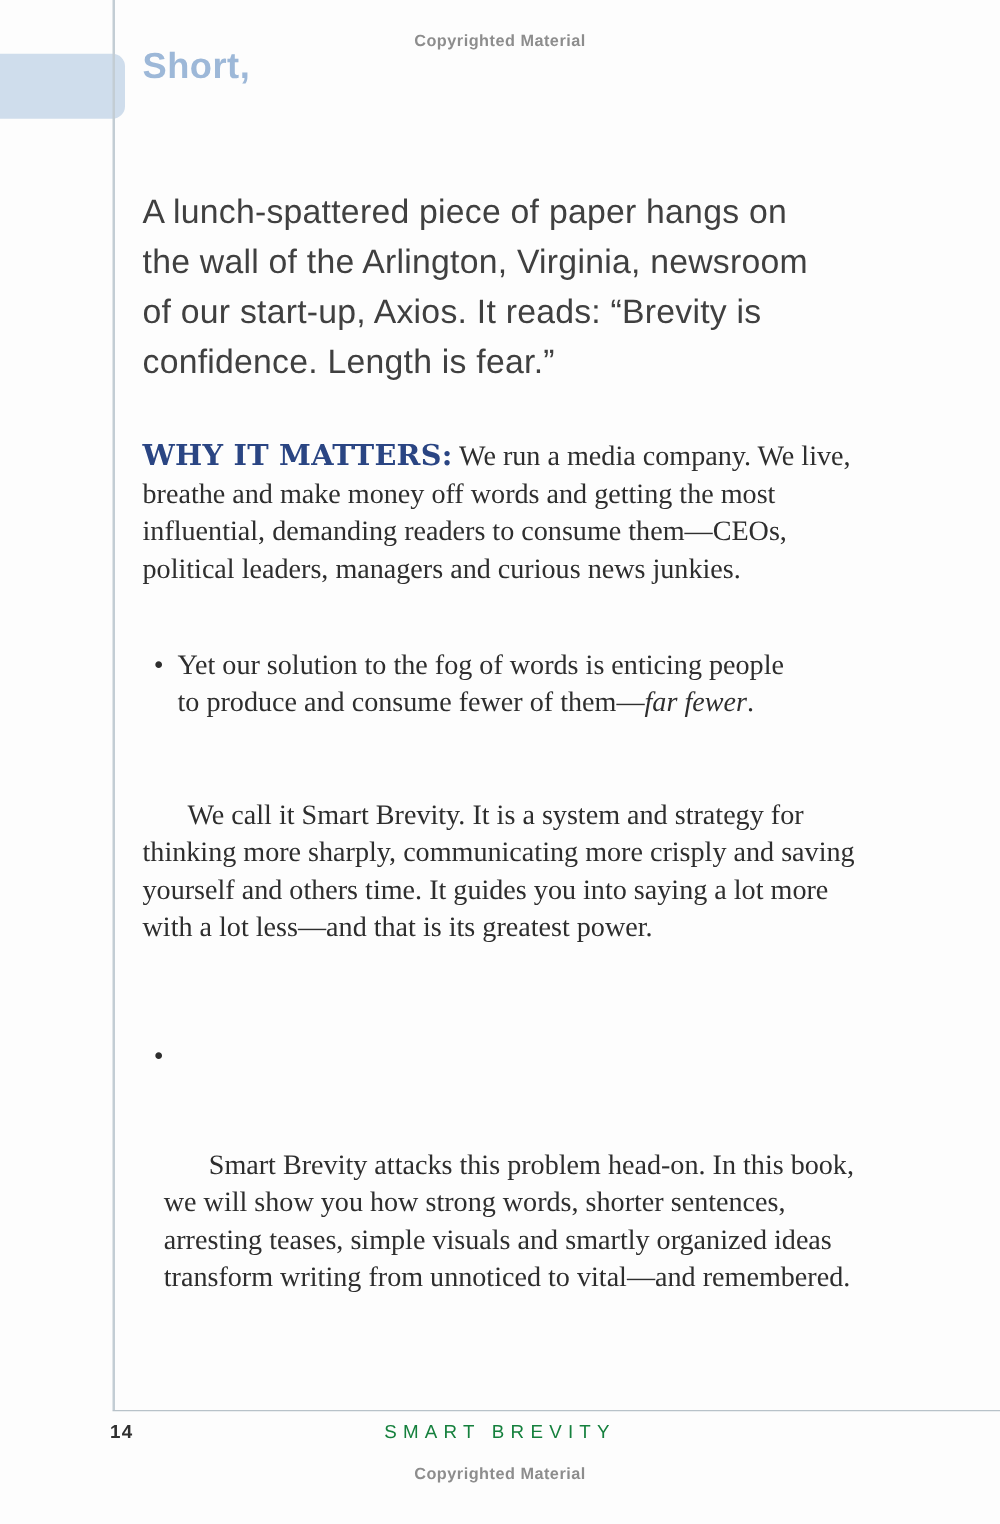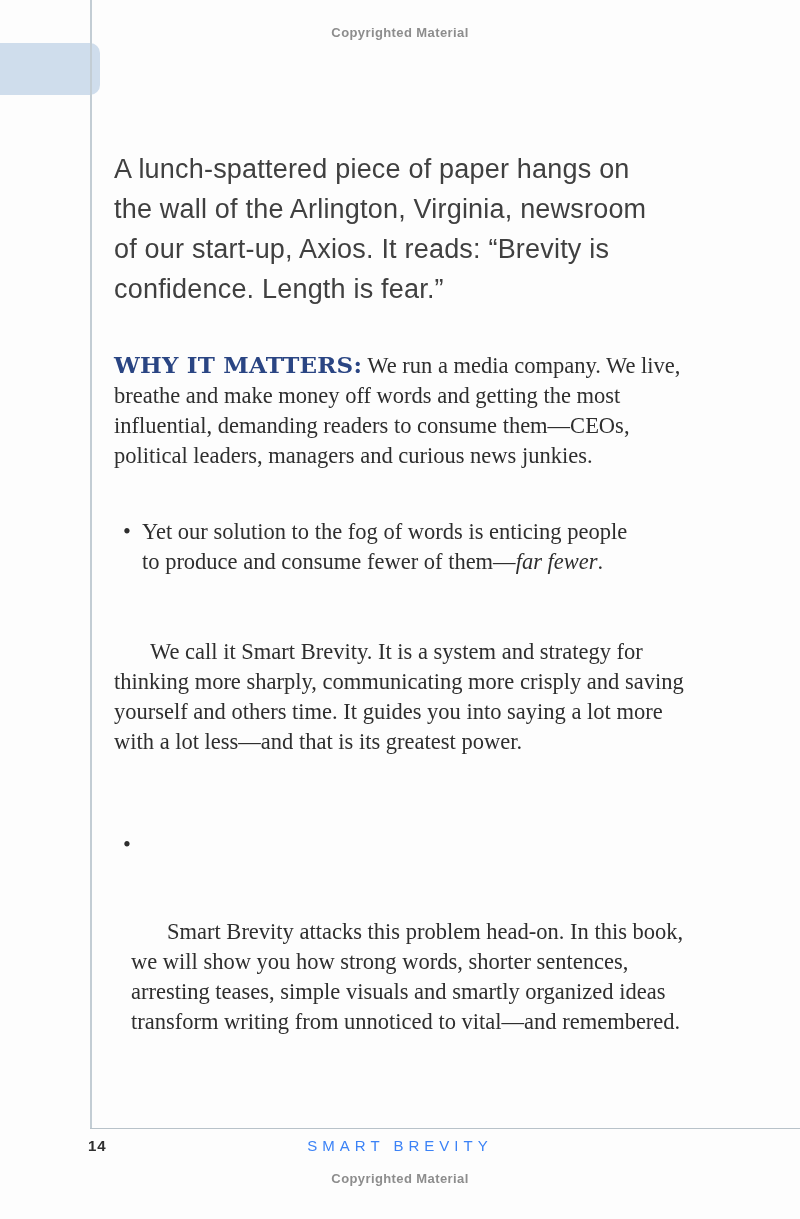--- a/index.html
+++ b/index.html
@@ -105,33 +105,34 @@
     letter-spacing: 1px;
     color: #2f2f2f;
   }
   .running-footer {
     position: absolute;
     left: 0; top: 1137px;
     width: 100%;
     text-align: center;
     font-size: 15px;
     letter-spacing: 5px;
-    color: #3b82f6;
+    color: #15803d;
   }
 </style>
 </head>
 <body>
 
 <div class="chapter-tab"></div>
 <div class="v-rule"></div>
 <div class="h-rule"></div>
 
 <div class="notice notice-top">Copyrighted Material</div>
 
 <div class="chapter-title">
+  <div>Short,</div>
 </div>
 
 <p class="intro">A lunch-spattered piece of paper hangs on the wall of the Arlington, Virginia, newsroom of our start-up, Axios. It reads: “Brevity is confidence. Length is fear.”</p>
 
 <p class="serif-block why-block"><span class="why-label">WHY IT MATTERS:</span><span> We run a media company. We live, breathe and make money off words and getting the most influential, demanding readers to consume them—CEOs, political leaders, managers and curious news junkies.</span></p>
 
 <div class="serif-block bullet-item bullet-1">
   <span class="bullet-dot">•</span><span>Yet our solution to the fog of words is enticing people to produce and consume fewer of them—</span><span class="italic">far fewer</span><span>.</span>
 </div>
 

